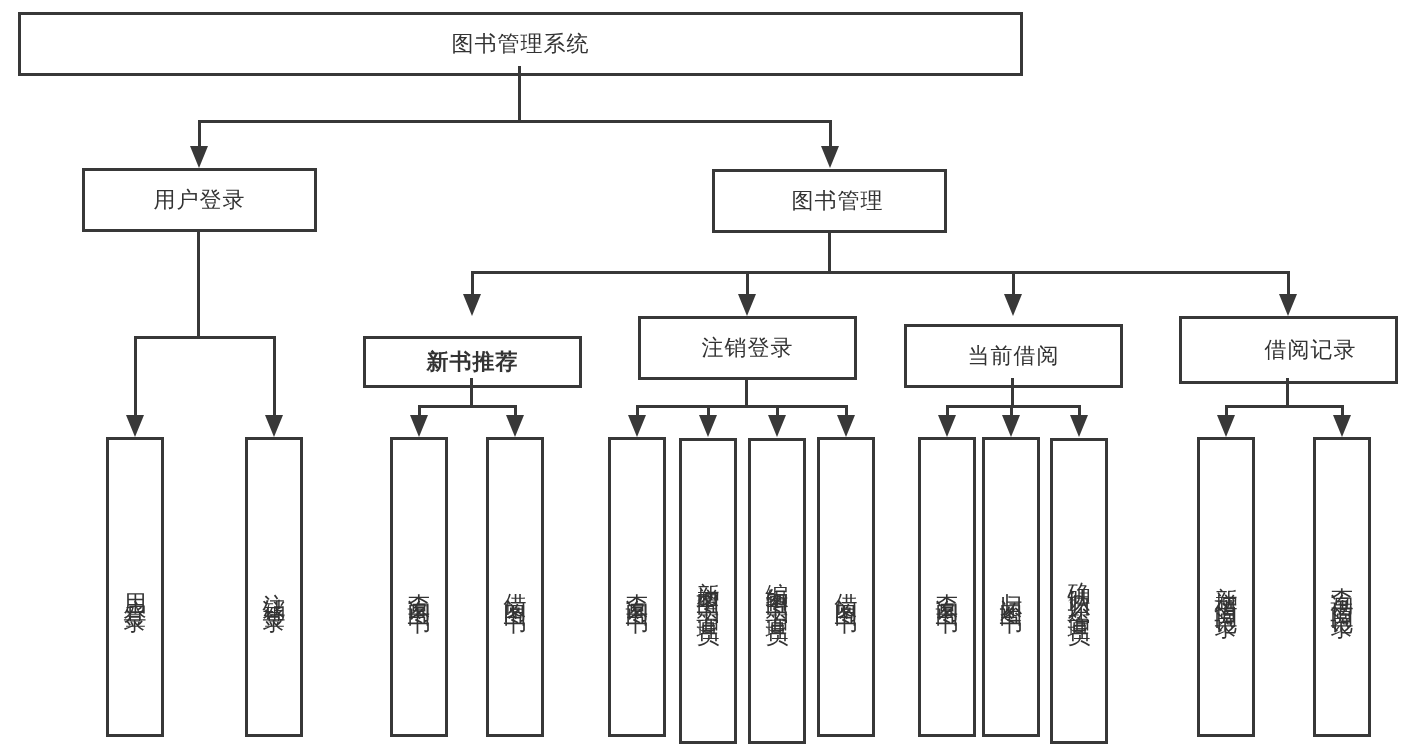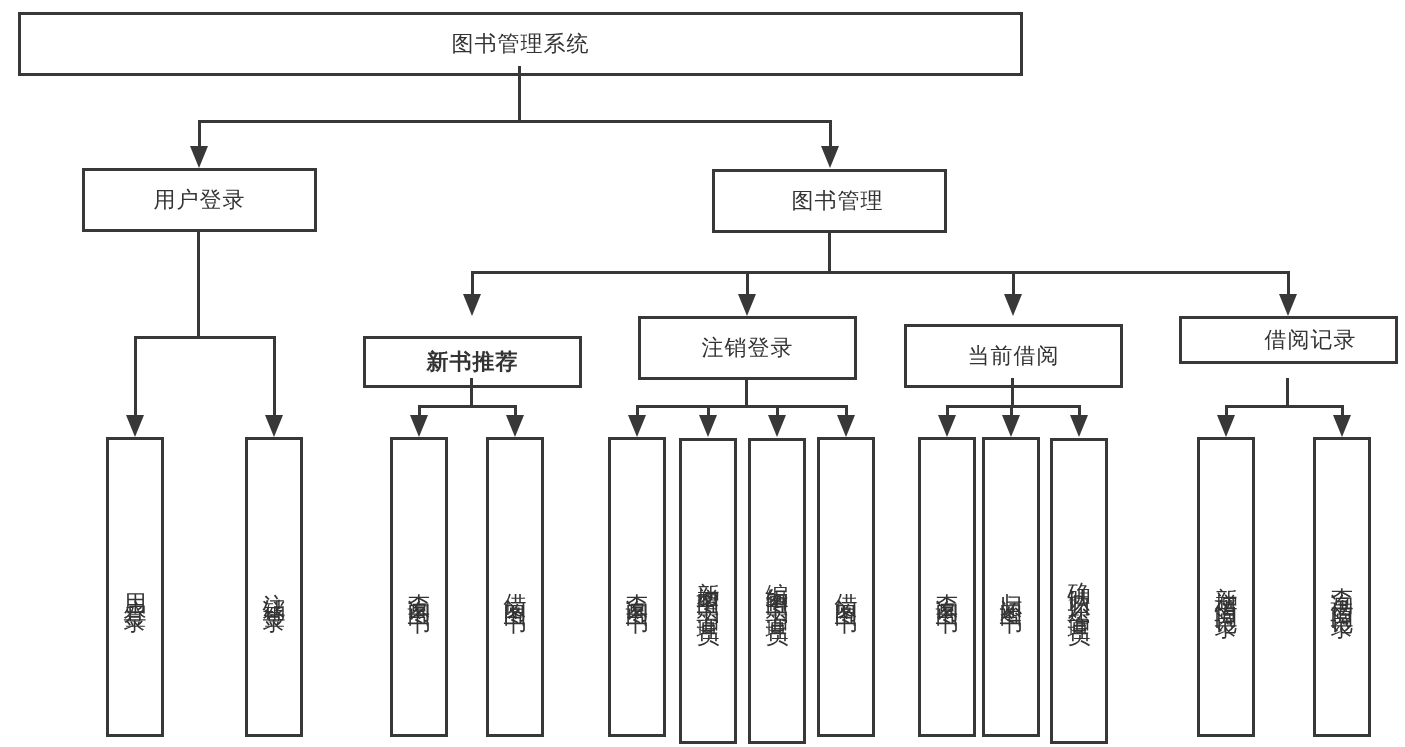--- a/index.html
+++ b/index.html
@@ -90,21 +90,21 @@
 
   <div class="hbox" style="left:363px;top:336px;width:219px;height:52px;font-weight:bold;">
     <span>新书推荐</span>
   </div>
   <div class="hbox" style="left:638px;top:316px;width:219px;height:64px;">
     <span>注销登录</span>
   </div>
   <div class="hbox" style="left:904px;top:324px;width:219px;height:64px;">
     <span>当前借阅</span>
   </div>
-  <div class="hbox" style="left:1179px;top:316px;width:219px;height:48px;padding-left:44px;">
+  <div class="hbox" style="left:1179px;top:316px;width:219px;height:68px;padding-left:44px;">
     <span>借阅记录</span>
   </div>
 
   <div class="vline" style="left:470px;top:378px;height:30px;"></div>
   <div class="hline" style="left:418px;top:405px;width:99px;"></div>
   <div class="arrow" style="left:410px;top:405px;height:32px;"></div>
   <div class="arrow" style="left:506px;top:405px;height:32px;"></div>
 
   <div class="vline" style="left:745px;top:378px;height:30px;"></div>
   <div class="hline" style="left:636px;top:405px;width:212px;"></div>

